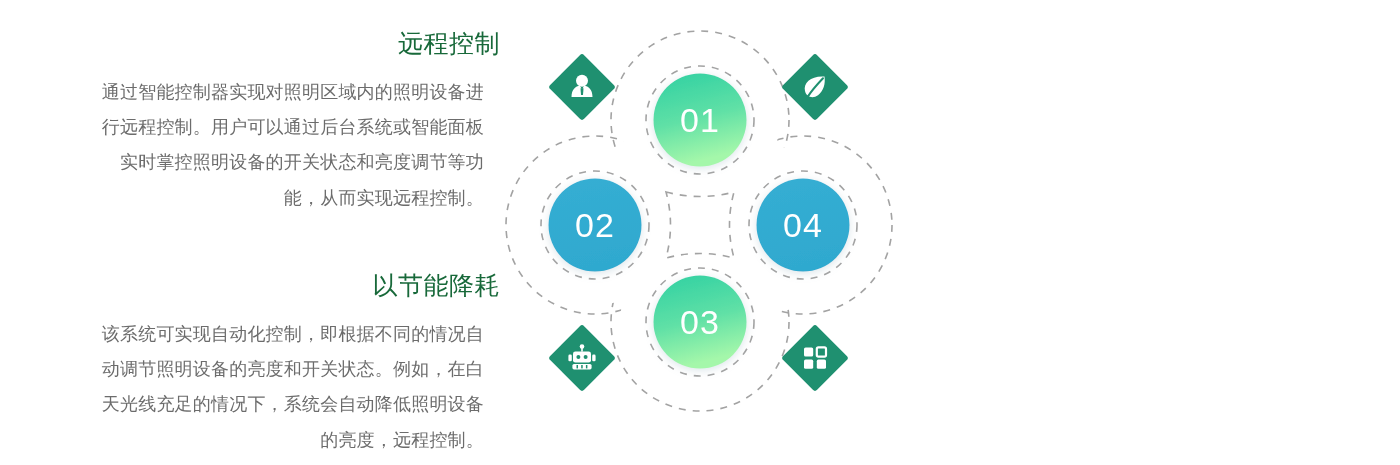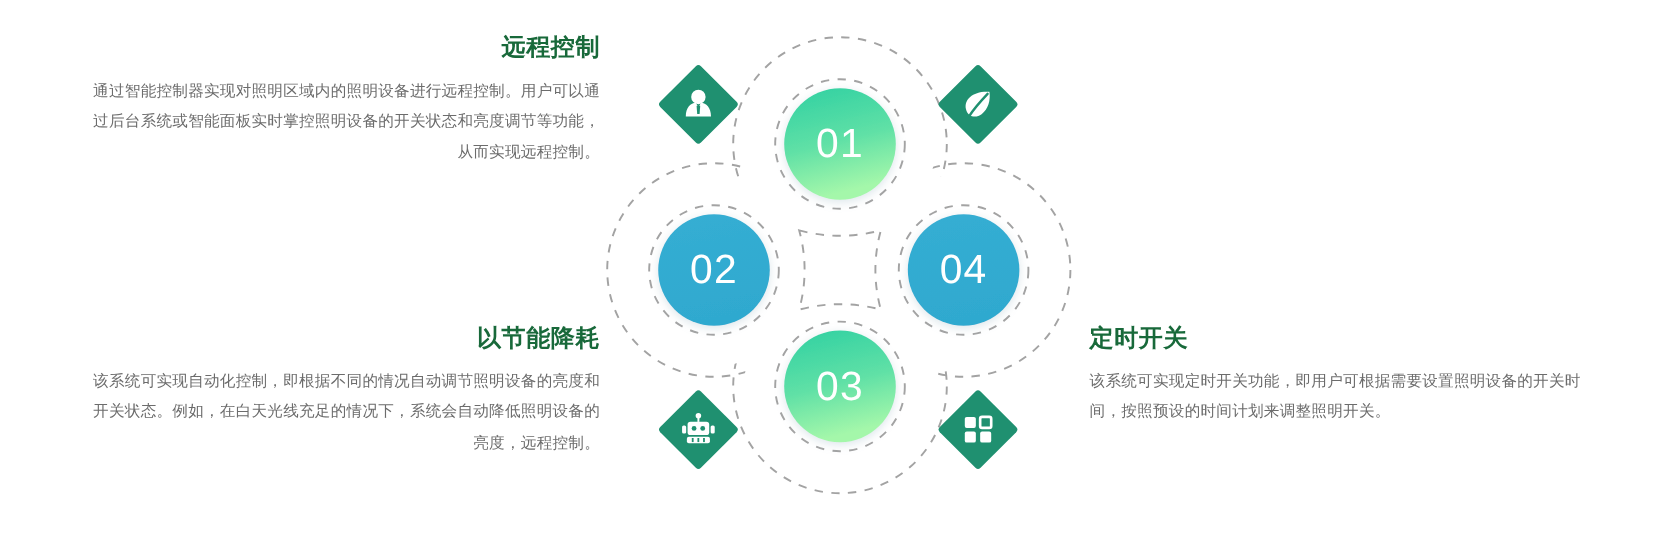--- a/index.html
+++ b/index.html
@@ -19,32 +19,32 @@
     background: #ffffff;
     overflow: hidden;
   }
 
   
   .text-block {
     position: absolute;
     width: 430px;
   }
   .text-block .block-title {
-    font-size: 20px;
-    font-weight: bold;
+    font-size: 25px;
+    font-weight: normal;
     color: #18693a;
     line-height: 1.25;
     margin: 0 0 10px 0;
     letter-spacing: 0.5px;
   }
   .text-block .block-body {
-    font-size: 13px;
+    font-size: 18px;
     color: #6c6c6c;
     line-height: 1.95;
-    margin: 0;
+    margin: 16px;
     letter-spacing: 0.2px;
   }
 
   .block-left  { text-align: right; }
   .block-right { text-align: left; }
 
   #block-remote     { left: 70px;  top: 28px;  }
   #block-energy     { left: 908px; top: 28px;  }
   #block-auto       { left: 70px;  top: 270px; }
   #block-timer      { left: 908px; top: 270px; }
@@ -76,24 +76,20 @@
     <h3 class="block-title">远程控制</h3>
     <p class="block-body">通过智能控制器实现对照明区域内的照明设备进行远程控制。用户可以通过后台系统或智能面板实时掌控照明设备的开关状态和亮度调节等功能，从而实现远程控制。</p>
   </div>
 
 
   <div class="text-block block-left" id="block-auto">
     <h3 class="block-title">以节能降耗</h3>
     <p class="block-body">该系统可实现自动化控制，即根据不同的情况自动调节照明设备的亮度和开关状态。例如，在白天光线充足的情况下，系统会自动降低照明设备的亮度，远程控制。</p>
   </div>
 
-  <div class="text-block block-right" id="block-timer">
-    <h3 class="block-title">定时开关</h3>
-    <p class="block-body">该系统可实现定时开关功能，即用户可根据需要设置照明设备的开关时间，按照预设的时间计划来调整照明开关。</p>
-  </div>
 
   <div id="diagram">
     <svg width="420" height="465" viewBox="0 0 420 465" xmlns="http://www.w3.org/2000/svg">
       <defs>
         <linearGradient id="gradGreen" x1="0" y1="0" x2="0.25" y2="1">
           <stop offset="0%" stop-color="#2fd0a2"></stop>
           <stop offset="55%" stop-color="#5fe0a6"></stop>
           <stop offset="100%" stop-color="#a4f7aa"></stop>
         </linearGradient>
         <linearGradient id="gradBlue" x1="0" y1="0" x2="0.2" y2="1">

